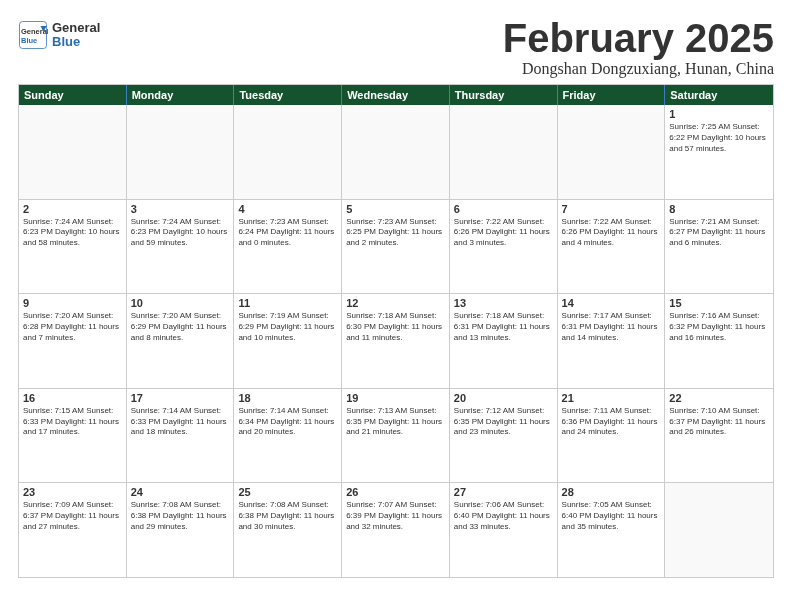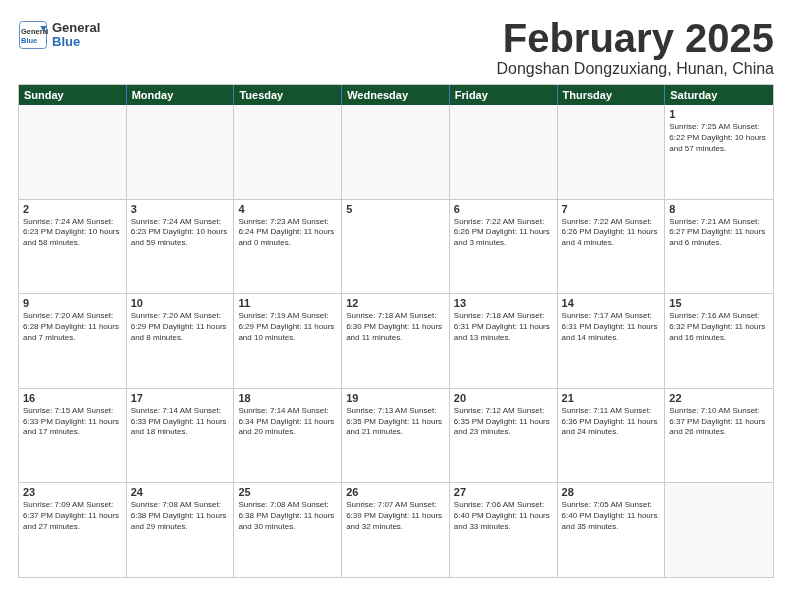--- a/index.html
+++ b/index.html
@@ -49,20 +49,21 @@
     .title-block h1 {
       font-size: 40px;
       font-weight: bold;
       color: #333;
       line-height: 1.1;
     }
     .title-block h2 {
       font-size: 16px;
       font-weight: normal;
       color: #333;
+      font-family: Liberation Serif, serif;
     }
     .calendar {
       flex: 1;
       display: flex;
       flex-direction: column;
       border: 1px solid #ccc;
     }
     .cal-header {
       display: grid;
       grid-template-columns: repeat(7, 1fr);
@@ -134,22 +135,22 @@
       <h2>Dongshan Dongzuxiang, Hunan, China</h2>
     </div>
   </div>
 
   <div class="calendar">
     <div class="cal-header">
     <div class="cal-header-cell">Sunday</div>
         <div class="cal-header-cell">Monday</div>
         <div class="cal-header-cell">Tuesday</div>
         <div class="cal-header-cell">Wednesday</div>
+        <div class="cal-header-cell">Thursday</div>
         <div class="cal-header-cell">Friday</div>
-        <div class="cal-header-cell">Thursday</div>
         <div class="cal-header-cell">Saturday</div>
       </div>
     <div class="cal-body">
     <div class="cal-row">
           <div class="cal-cell empty"></div>
           <div class="cal-cell empty"></div>
           <div class="cal-cell empty"></div>
           <div class="cal-cell empty"></div>
           <div class="cal-cell empty"></div>
           <div class="cal-cell empty"></div>
@@ -174,20 +175,23 @@
 Daylight: 10 hours and 59 minutes.</div>
           </div>
           <div class="cal-cell">
             <span class="day-num">4</span>
             <div class="day-info">Sunrise: 7:23 AM
 Sunset: 6:24 PM
 Daylight: 11 hours and 0 minutes.</div>
           </div>
           <div class="cal-cell">
             <span class="day-num">5</span>
+            <div class="day-info">Sunrise: 7:23 AM
+Sunset: 6:25 PM
+Daylight: 11 hours and 2 minutes.</div>
           </div>
           <div class="cal-cell">
             <span class="day-num">6</span>
             <div class="day-info">Sunrise: 7:22 AM
 Sunset: 6:26 PM
 Daylight: 11 hours and 3 minutes.</div>
           </div>
           <div class="cal-cell">
             <span class="day-num">7</span>
             <div class="day-info">Sunrise: 7:22 AM

